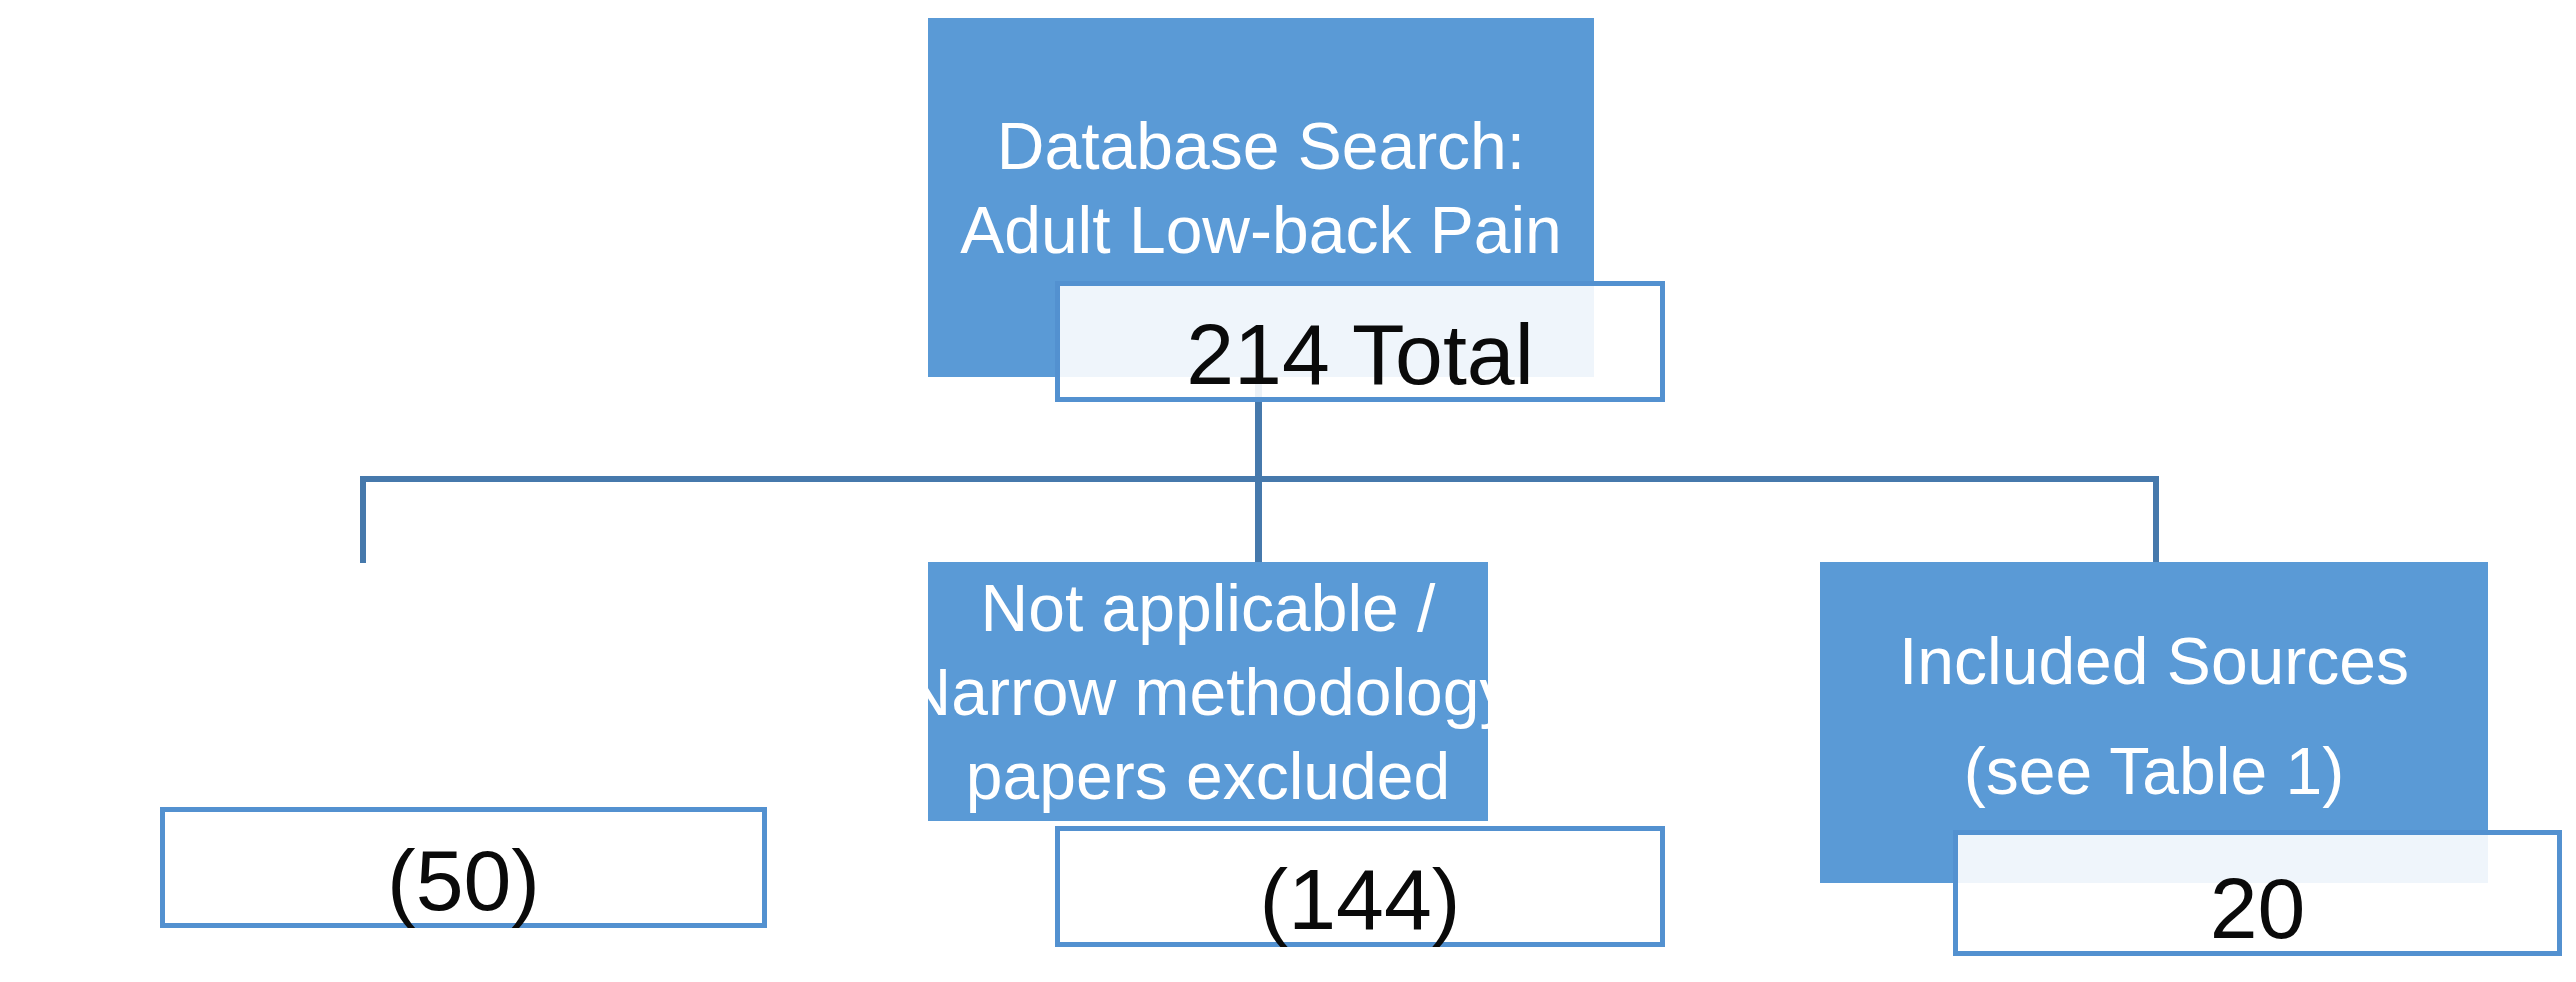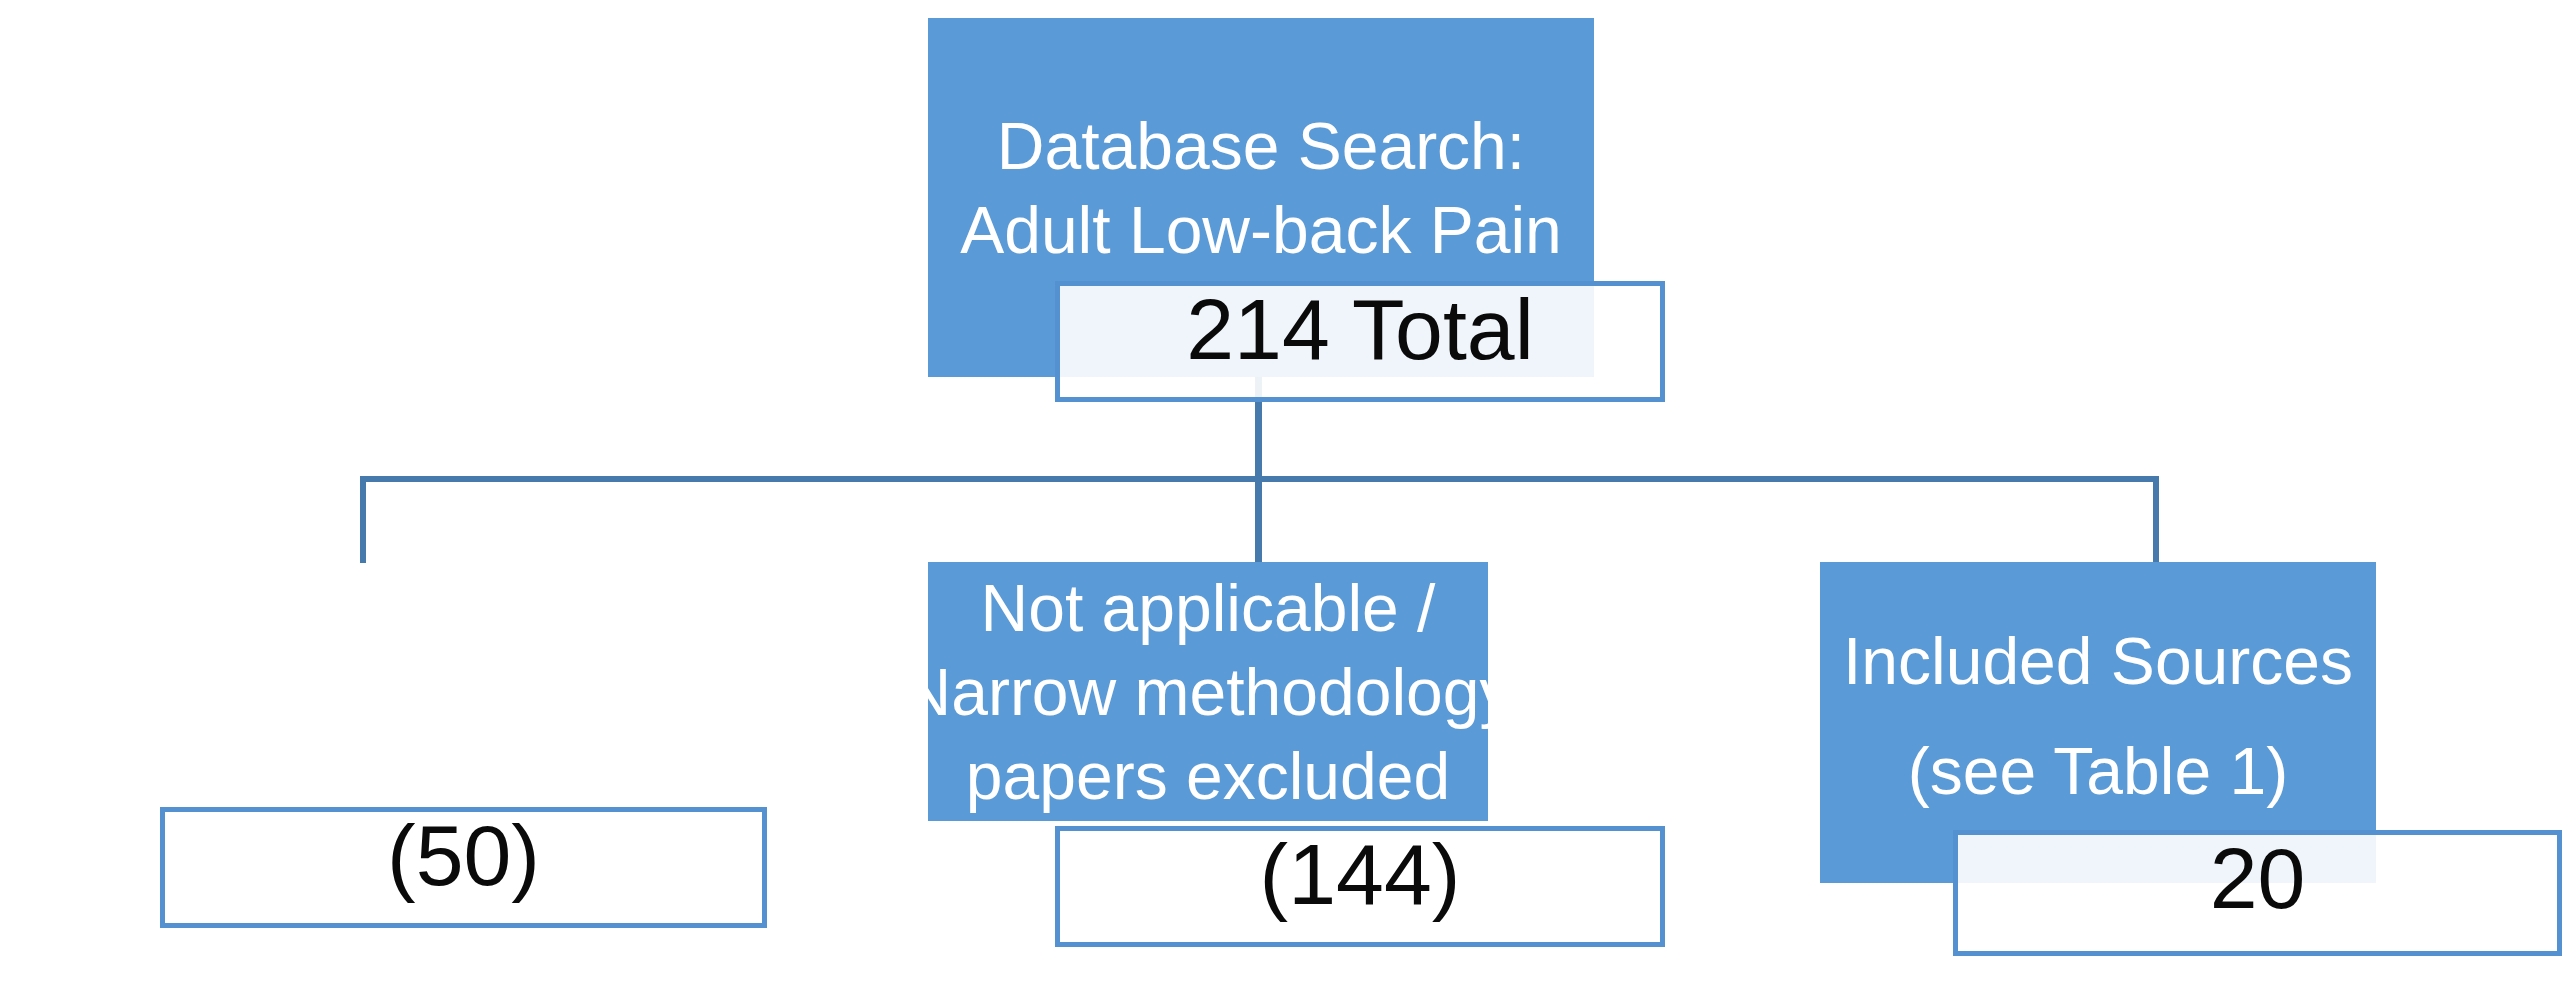--- a/index.html
+++ b/index.html
@@ -27,21 +27,21 @@
     font-size: 66px;
     line-height: 84px;
     z-index: 1;
   }
   .count-box {
     position: absolute;
     border: 5.3px solid #5391D0;
     background: rgba(255, 255, 255, 0.9);
     color: #0a0a0a;
     display: flex;
-    align-items: flex-start;
+    align-items: flex-end;
     justify-content: center;
     text-align: center;
     font-size: 86px;
     line-height: 1;
     z-index: 3;
     box-sizing: border-box;
   }
   .connector {
     position: absolute;
     background: #4679AC;
@@ -73,21 +73,21 @@
 
   <div class="blue-box" style="left:928px; top:562px; width:560px; height:259px;">
     <div class="label-line">Not applicable /</div>
     <div class="label-line">Narrow methodology</div>
     <div class="label-line">papers excluded</div>
   </div>
   <div class="count-box" style="left:1055px; top:826px; width:610px; height:121px;">
     <span>(144)</span>
   </div>
 
-  <div class="blue-box" style="left:1820px; top:562px; width:556px; height:308px; padding-bottom:13.2px;">
+  <div class="blue-box" style="left:1820px; top:562px; width:668px; height:308px; padding-bottom:13.2px;">
     <div class="label-line">Included Sources</div>
     <div class="label-line" style="margin-top:26px;">(see Table 1)</div>
   </div>
   <div class="count-box" style="left:1953px; top:830px; width:609px; height:126px;">
     <span>20</span>
   </div>
 
 </div>
 
 

